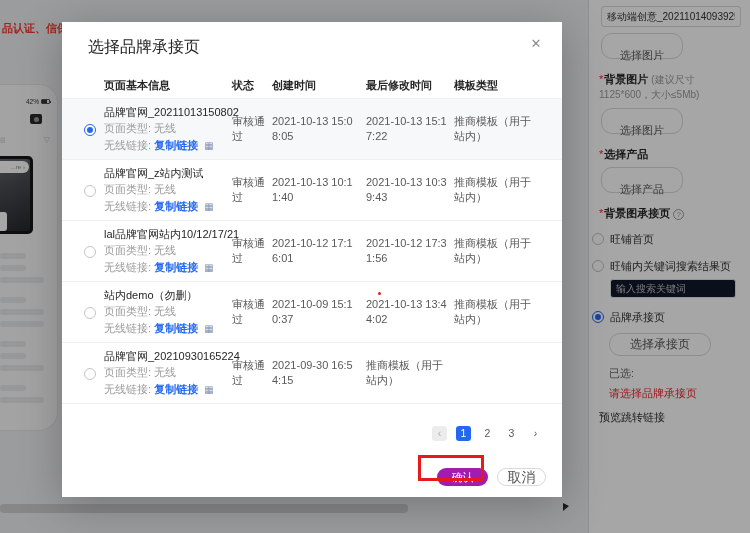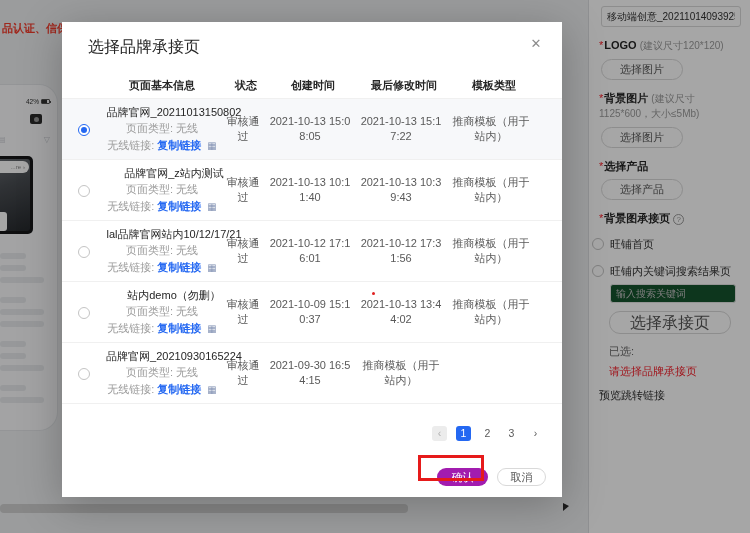--- a/index.html
+++ b/index.html
@@ -27,63 +27,63 @@
 
   .hscroll-thumb { position:absolute; left:0; top:504px; width:408px; height:9px; background:#cfcfcf; border-radius:4px; }
 
   
   .sidebar { position:absolute; left:588px; top:0; width:162px; height:533px; background:#fff; border-left:1px solid #dcdee0; font-size:11px; color:#333; }
   .name-input { display:block; margin:6px 4px 0 12px; width:140px; height:21px; border:1px solid #d9d9d9; border-radius:3px; font-size:10px; color:#333; padding:0 5px; background:#fff; font-family:inherit; }
   .fld { margin:11px 4px 0 10px; line-height:14px; }
   .fld .ast { color:#f5222d; margin-right:1px; }
   .fld .lbl { font-weight:bold; color:#262626; }
   .fld .hint { color:#9b9b9b; font-size:10px; }
-  .pill-btn { display:inline-block; margin:6px 0 0 12px; height:21px; line-height:19px; padding:0 18px; background:#fff; border:1px solid #d9d9d9; border-radius:11px; font-size:11px; color:#555; font-family:inherit; }
+  .pill-btn { display:inline-block; margin:6px 0 0 12px; height:21px; line-height:19px; padding:12px 18px; background:#fff; border:1px solid #d9d9d9; border-radius:11px; font-size:11px; color:#555; font-family:inherit; }
   .q-icon { display:inline-block; width:11px; height:11px; border:1px solid #999; border-radius:50%; font-size:8px; line-height:10px; text-align:center; color:#999; vertical-align:0px; margin-left:3px; font-weight:normal; }
   .radio-item { display:flex; align-items:flex-start; gap:6px; margin:12px 0 0 3px; }
   .radio-circle { width:12px; height:12px; border:1px solid #c4c4c4; border-radius:50%; background:#fff; flex:none; margin-top:1px; }
   .radio-circle.on { border-color:#2468f2; position:relative; }
   .radio-circle.on::after { content:''; position:absolute; left:2px; top:2px; width:6px; height:6px; border-radius:50%; background:#2468f2; }
-  .kw-input { display:block; margin:5px 4px 0 21px; width:126px; height:19px; border:1px solid #e3e3e3; border-radius:3px; background:#14532d; font-size:10px; padding:0 5px; color:#999; font-family:inherit; }
+  .kw-input { display:block; margin:5px 4px 0 21px; width:126px; height:19px; border:1px solid #e3e3e3; border-radius:3px; background:#0f172a; font-size:10px; padding:0 5px; color:#999; font-family:inherit; }
   .kw-input::placeholder { color:#bfbfbf; }
-  .landing-btn { margin:8px 0 0 20px; height:23px; line-height:21px; padding:0 20px; font-size:16px; }
+  .landing-btn { margin:8px 0 0 20px; height:23px; line-height:21px; padding:0 20px; font-size:12px; }
   .selected-line { margin:10px 0 0 20px; color:#666; }
   .warn-red { margin:5px 0 0 20px; color:#f5222d; }
   .preview-link { margin:9px 0 0 10px; color:#333; }
 
   
   .overlay { position:absolute; inset:0; background:rgba(0,0,0,0.35); z-index:5; }
 
   
   .modal { position:absolute; left:62px; top:22px; width:500px; height:475px; background:#fff; border-radius:0; z-index:10; box-shadow:0 8px 40px rgba(0,0,0,0.25); }
   .modal-title { position:absolute; left:26px; top:15px; font-size:16px; font-weight:500; color:#262626; }
   .close-x { position:absolute; right:16px; top:12px; width:20px; height:20px; font-size:13px; color:#8c8c8c; text-align:center; line-height:20px; cursor:pointer; }
 
-  .thead, .trow { display:grid; grid-template-columns:20px 128px 40px 94px 88px 92px; padding-left:16px; padding-right:16px;text-align:center; }
+  .thead, .trow { display:grid; grid-template-columns:20px 128px 40px 94px 88px 92px; padding-left:22px; padding-right:16px; }
   .thead { position:absolute; left:0; top:56px; width:100%; font-size:11px; font-weight:bold; color:#262626; }
   .rows-wrap { position:absolute; left:0; top:76px; width:100%; }
   .trow { align-items:center; border-top:1px solid #f0f0f0; padding-top:5px; padding-bottom:5px; }
   .trow:last-child { border-bottom:1px solid #f0f0f0; }
   .trow.selected { background:#f7f8fa; }
   .c-radio { align-self:center; }
   .c-info { align-self:center; overflow:visible; }
   .row-title { width:152px; font-size:11px; color:#262626; line-height:16px; word-break:break-all; }
   .meta-line { font-size:11px; color:#9b9b9b; line-height:17px; white-space:nowrap; }
   .copy-link { color:#2468f2; font-weight:bold; cursor:pointer; }
   .qr-glyph { color:#7d8db0; font-size:10px; margin-left:3px; cursor:pointer; }
   .c-txt { font-size:11px; color:#595959; line-height:15px; word-break:break-all; padding-right:6px; position:relative; }
   .c-txt.dot::before { content:''; position:absolute; top:-5px; left:12px; width:3px; height:3px; border-radius:50%; background:#e02020; }
 
   .pagination { position:absolute; top:404px; right:19px; display:flex; gap:9px; z-index:11; }
   .pg-item { min-width:15px; height:15px; line-height:15px; text-align:center; font-size:10.5px; color:#595959; border-radius:3px; cursor:pointer; }
   .pg-prev { background:#ececec; color:#b0b0b0; }
   .pg-item.active { background:#2468f2; color:#fff; }
 
   .btn-confirm { position:absolute; left:375px; top:446px; width:51px; height:18px; background:#a21caf; color:#fff; border:none; border-radius:9px; font-size:11px; line-height:18px; text-align:center; z-index:11; font-family:inherit; cursor:pointer; }
-  .btn-cancel { position:absolute; left:435px; top:446px; width:49px; height:18px; background:#fff; color:#555; border:1px solid #d9d9d9; border-radius:9px; font-size:11px; line-height:16px; z-index:11; font-family:inherit; cursor:pointer; }
+  .btn-cancel { position:absolute; left:435px; top:446px; width:49px; height:18px; background:#fff; color:#555; border:1px solid #d9d9d9; border-radius:9px; font-size:14px; line-height:16px; z-index:11; font-family:inherit; cursor:pointer; }
   .red-annotation { position:absolute; left:356px; top:433px; width:66px; height:26px; border:3px solid #e61a1a; z-index:12; pointer-events:none; }
 
   .cursor-arrow { position:absolute; left:563px; top:503px; width:0; height:0; border-left:6px solid #1a1a1a; border-top:3px solid transparent; border-bottom:5px solid transparent; z-index:20; }
 </style>
 </head>
 <body>
 
 <div id="stage">
 
   <div class="bg-layer">
@@ -120,24 +120,20 @@
           <div class="skeleton-bar" style="top: 300px; width: 26px;"></div>
           <div class="skeleton-bar" style="top: 312px; width: 44px;"></div>
         </div>
     </div>
 
     <div class="hscroll-thumb"></div>
 
     <aside class="sidebar">
       <input class="name-input" value="移动端创意_20211014093925" style="">
 
-      <div class="fld">
-        <span class="ast">*</span><span class="lbl">LOGO</span>
-        <span class="hint">(建议尺寸120*120)</span>
-      </div>
       <button class="pill-btn">选择图片</button>
 
       <div class="fld">
         <span class="ast">*</span><span class="lbl">背景图片</span>
         <span class="hint">(建议尺寸1125*600，大小≤5Mb)</span>
       </div>
       <button class="pill-btn">选择图片</button>
 
       <div class="fld">
         <span class="ast">*</span><span class="lbl">选择产品</span>
@@ -152,20 +148,24 @@
         <span class="radio-circle"></span>
         <span>旺铺首页</span>
       </div>
 
       <div class="radio-item">
         <span class="radio-circle"></span>
         <span>旺铺内关键词搜索结果页</span>
       </div>
       <input class="kw-input" disabled="" placeholder="输入搜索关键词" style="">
 
+      <div class="radio-item">
+        <span class="radio-circle on"></span>
+        <span>品牌承接页</span>
+      </div>
       <button class="pill-btn landing-btn">选择承接页</button>
 
       <div class="selected-line">已选:</div>
       <div class="warn-red">请选择品牌承接页</div>
       <div class="preview-link">预览跳转链接</div>
     </aside>
   </div>
 
   <div class="overlay"></div>
 

